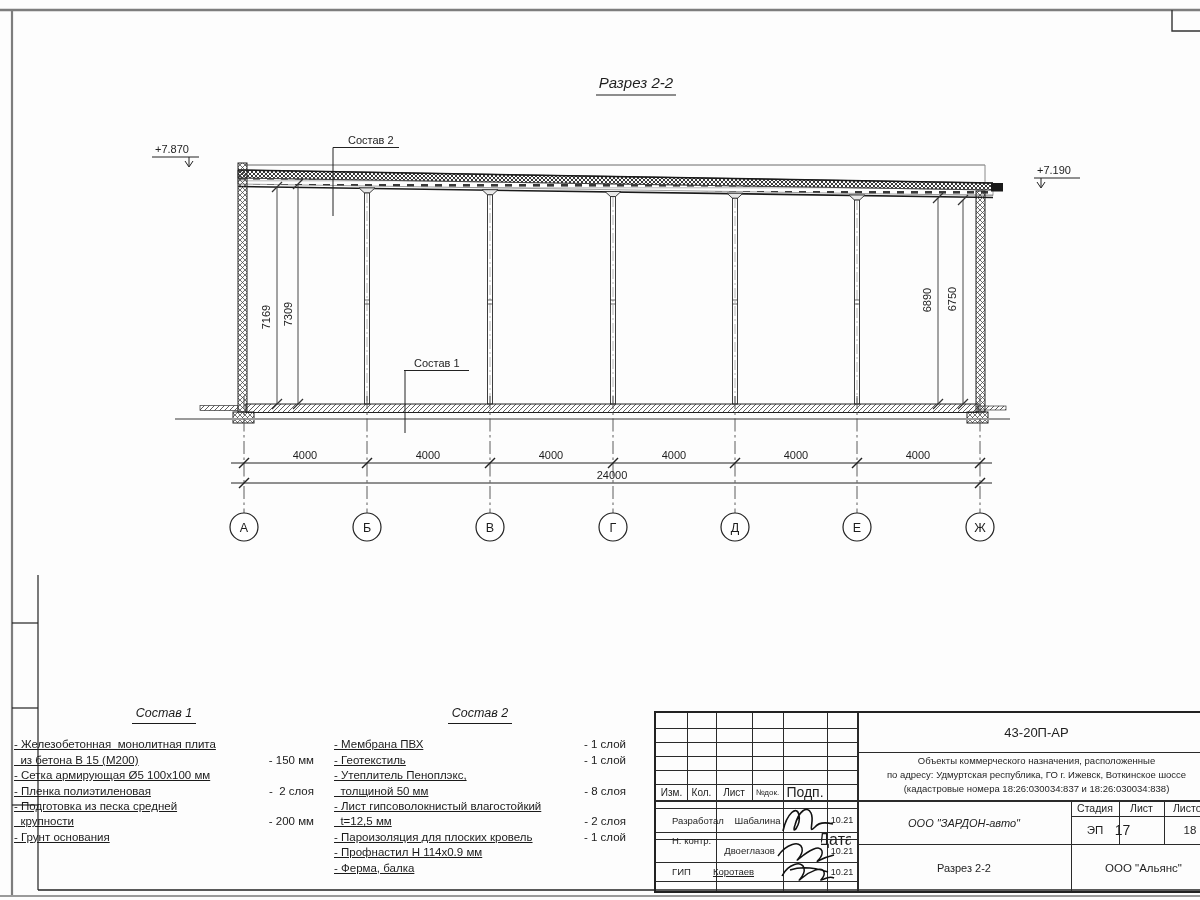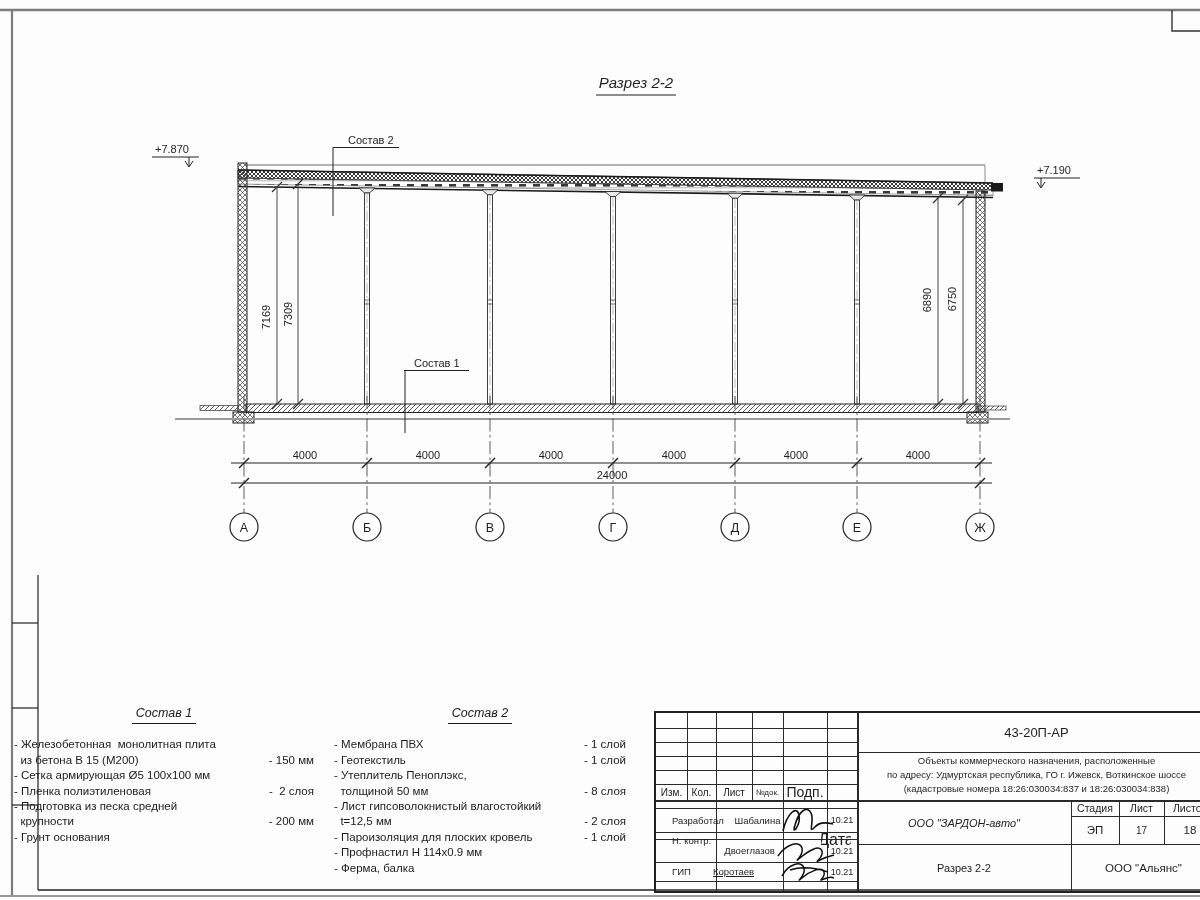--- a/index.html
+++ b/index.html
@@ -5,21 +5,21 @@
   html,body{margin:0;padding:0;background:#e8e8e8;}
   .sheet{position:relative;width:1200px;height:900px;background:#fdfdfd;overflow:hidden;
          font-family:"Liberation Sans", sans-serif;color:#1e1e1e;}
   svg text{font-family:"Liberation Sans", sans-serif;fill:#1e1e1e;}
 
   
   .sostav{position:absolute;font-size:11.5px;line-height:15.4px;color:#1b1b1b;}
   .sostav .st-title{font-style:italic;font-size:12.5px;text-align:center;margin:0 auto 13px auto;}
   .sostav .st-title span{display:inline-block;border-bottom:1px solid #1b1b1b;padding:0 4px 2px 4px;}
   .sostav .row{display:flex;justify-content:space-between;}
-  .sostav .t{white-space:pre;}
+  .sostav .t{white-space:pre;text-decoration:underline;}
   .sostav .v{white-space:pre;text-align:right;}
 
   
   .tb{position:absolute;left:654px;top:711px;width:560px;height:178px;
       border-left:2px solid #222;border-top:2px solid #222;border-bottom:2px solid #222;
       font-size:10.5px;}
   .tb .vl{position:absolute;width:1px;background:#2a2a2a;}
   .tb .hl{position:absolute;height:1px;background:#2a2a2a;}
   .tb .cell{position:absolute;display:flex;align-items:center;justify-content:center;
             text-align:center;overflow:hidden;}
@@ -376,21 +376,21 @@
     <div>Объекты коммерческого назначения, расположенные</div>
     <div>по адресу: Удмуртская республика, ГО г. Ижевск, Воткинское шоссе</div>
     <div>(кадастровые номера 18:26:030034:837 и 18:26:030034:838)</div>
   </div>
   <div class="cell" style="left:201px;top:89px;width:214px;height:42px;font-size:11px;font-style:italic;">ООО "ЗАРДОН-авто"</div>
   <div class="cell" style="left:201px;top:131px;width:214px;height:47px;font-size:11px;">Разрез 2-2</div>
   <div class="cell" style="left:415px;top:87px;width:48px;height:16px;font-size:10.5px;">Стадия</div>
   <div class="cell" style="left:463px;top:87px;width:45px;height:16px;font-size:10.5px;">Лист</div>
   <div class="cell" style="left:508px;top:87px;width:52px;height:16px;font-size:10.5px;">Листов</div>
   <div class="cell" style="left:415px;top:103px;width:48px;height:28px;font-size:11.5px;">ЭП</div>
-  <div class="cell" style="left:463px;top:103px;width:45px;height:28px;font-size:10px;">17</div>
+  <div class="cell" style="left:444px;top:103px;width:45px;height:28px;font-size:14px;">17</div>
   <div class="cell" style="left:508px;top:103px;width:52px;height:28px;font-size:11.5px;">18</div>
   <div class="cell" style="left:415px;top:131px;width:145px;height:47px;font-size:11.5px;">ООО "Альянс"</div>
 </div>
 
 
 <svg class="sig" style="left:775px;top:801px;" width="62" height="38" viewBox="0 0 62 38">
   <path d="M8,30 C12,12 22,4 24,14 C26,24 16,36 20,24 C24,10 32,4 36,12 C40,20 32,34 40,26 C44,21 50,21 58,23" fill="none" stroke="#111" stroke-width="1.6"></path>
 </svg>
 <svg class="sig" style="left:772px;top:838px;" width="64" height="46" viewBox="0 0 64 46">
   <path d="M6,18 C14,6 28,2 30,10 C32,18 20,26 28,20 C36,13 48,6 50,13 C52,20 40,26 48,22 C54,19 58,18 62,17" fill="none" stroke="#111" stroke-width="1.5"></path>

